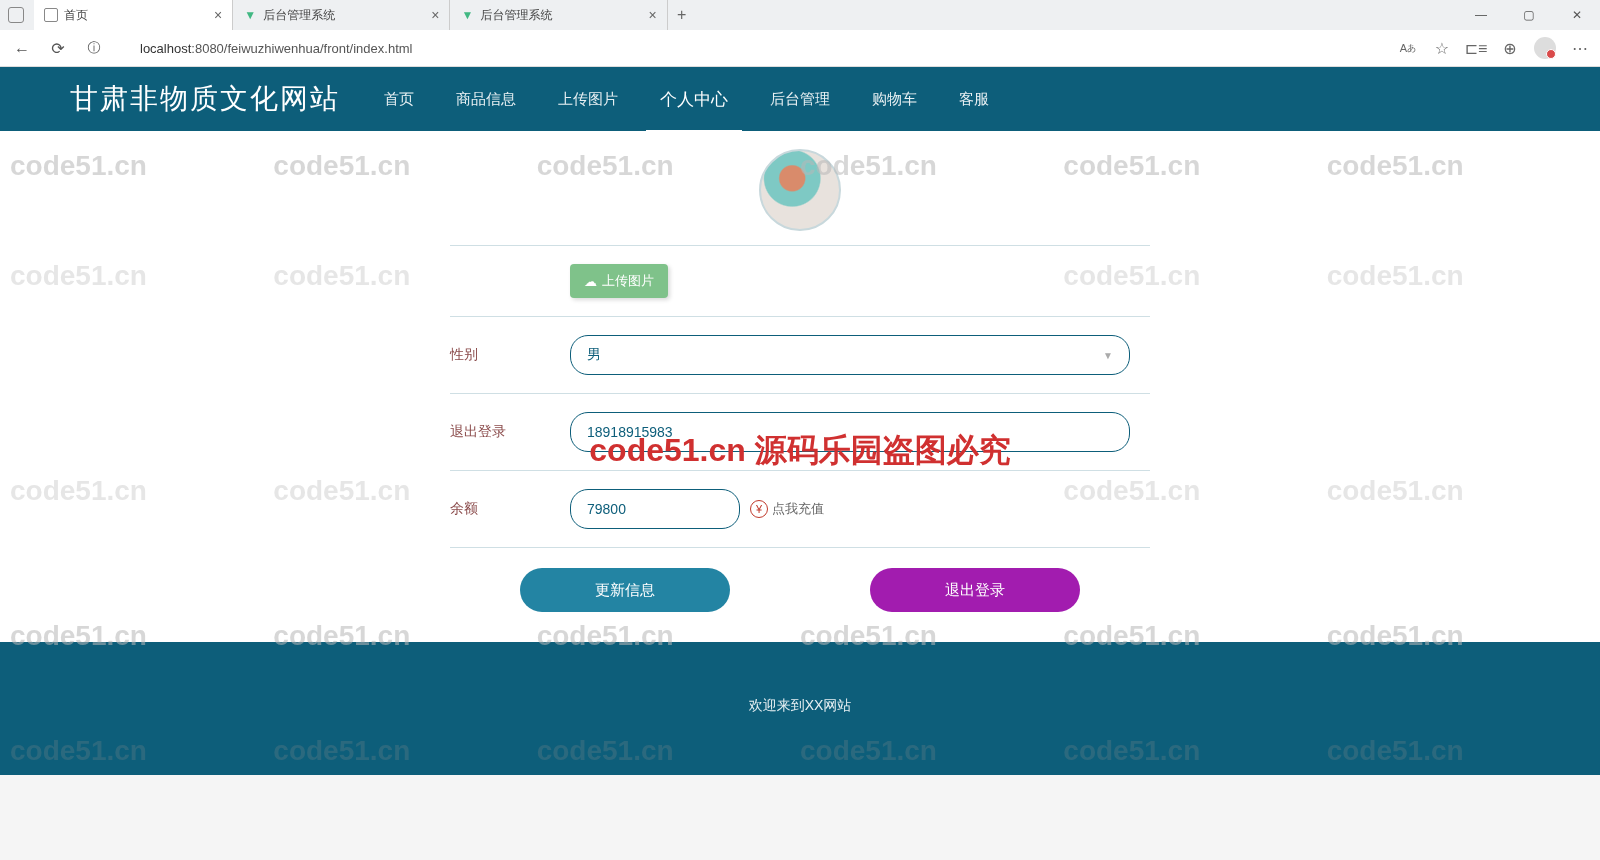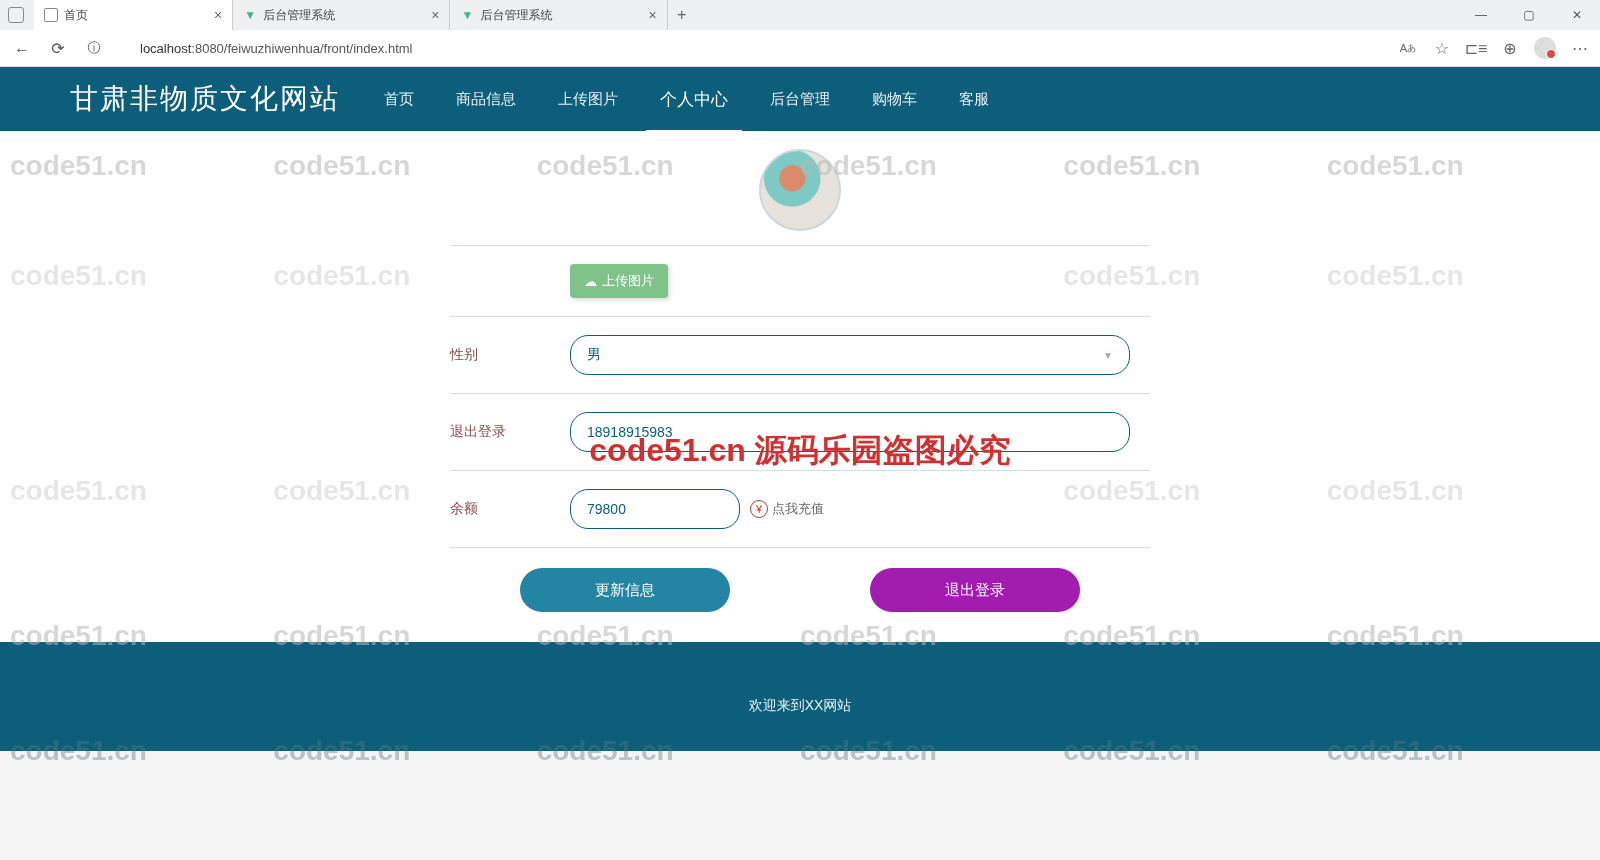--- a/index.html
+++ b/index.html
@@ -56,21 +56,21 @@
 .text-input { width: 560px; }
 .text-input.small { width: 170px; }
 .recharge-link { display: flex; align-items: center; gap: 4px; font-size: 13px; color: #666; cursor: pointer; }
 .recharge-link .yen { width: 18px; height: 18px; border: 1px solid #c0392b; border-radius: 50%; color: #c0392b; font-size: 11px; display: flex; align-items: center; justify-content: center; }
 .btn-row { display: flex; justify-content: space-around; padding: 20px 0 10px; }
 .btn { width: 210px; height: 44px; border: none; border-radius: 22px; font-size: 15px; color: #fff; cursor: pointer; }
 .btn-primary { background: #2384a3; }
 .btn-logout { background: #a21caf; }
 
 
-.footer { background: #0d5e7a; color: #e8f0f3; text-align: center; padding: 45px 0 26px; font-size: 14px; }
+.footer { background: #0d5e7a; color: #e8f0f3; text-align: center; padding: 45px 0 50px; font-size: 14px; }
 .footer p { margin: 10px 0; }
 </style>
 </head>
 <body>
 
 <div class="browser-chrome">
   <div class="titlebar">
     <span class="navbtn" style="border:1px solid #888;border-radius:3px;width:16px;height:16px;margin-right:10px"></span>
     <div class="tab-group">
       <div class="tab active">

